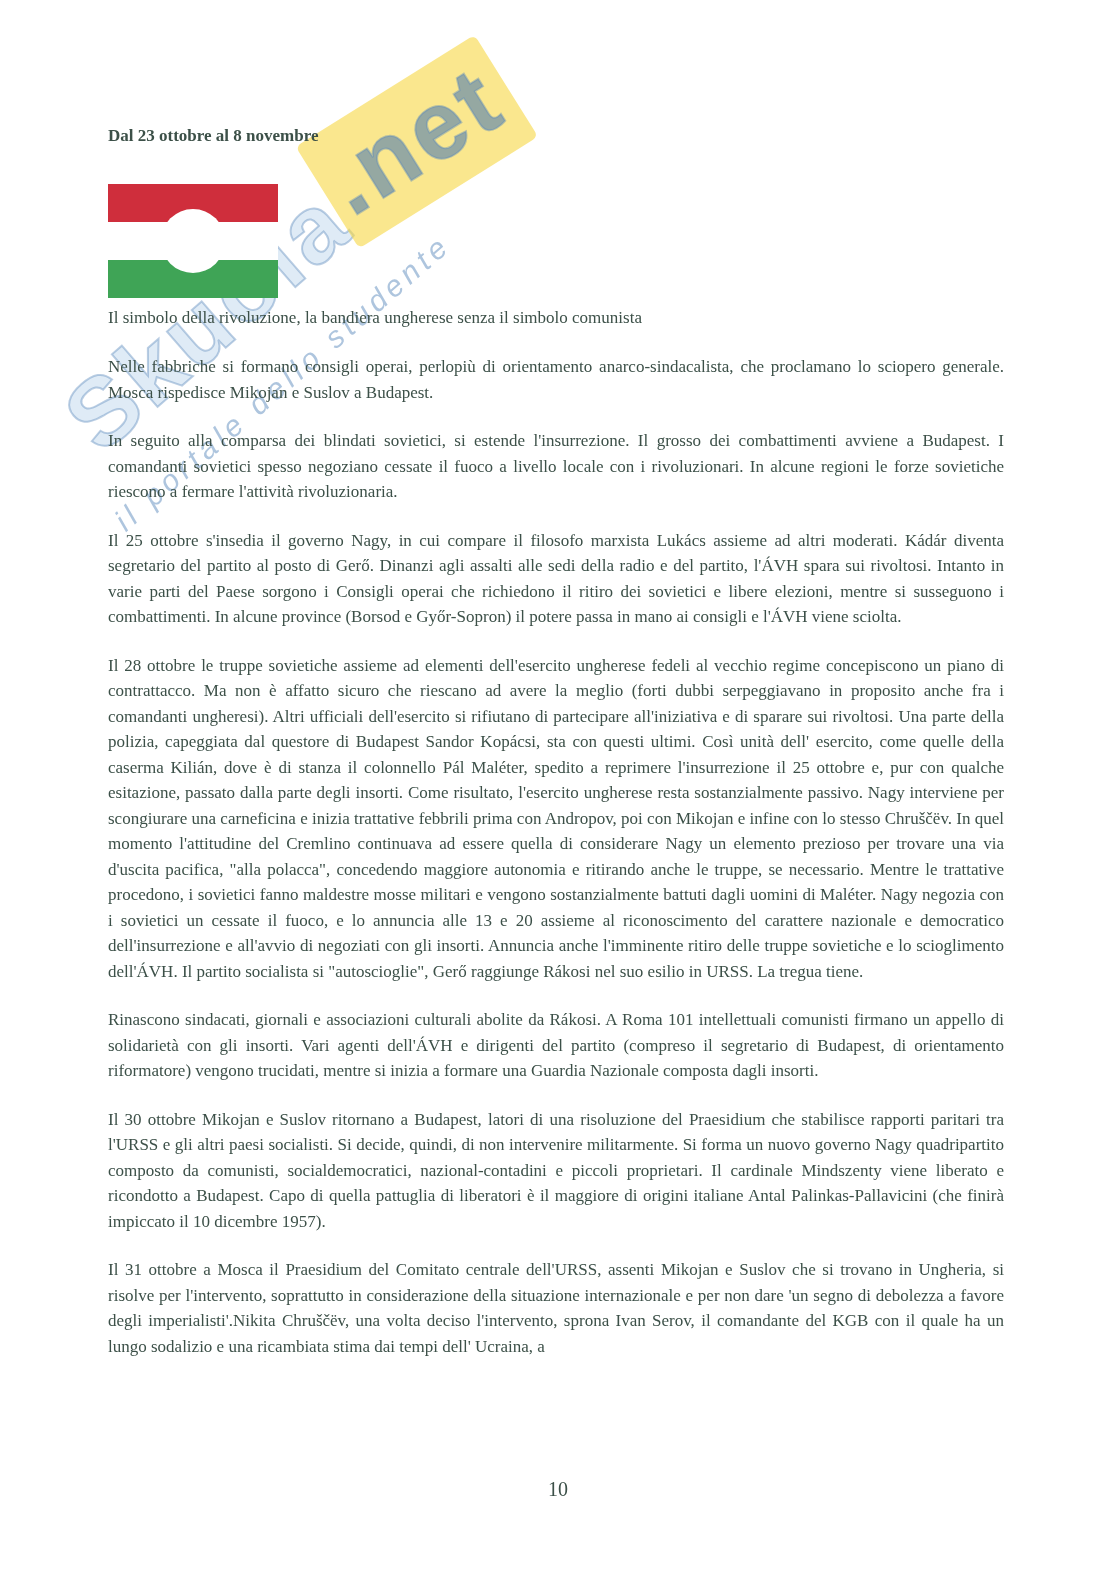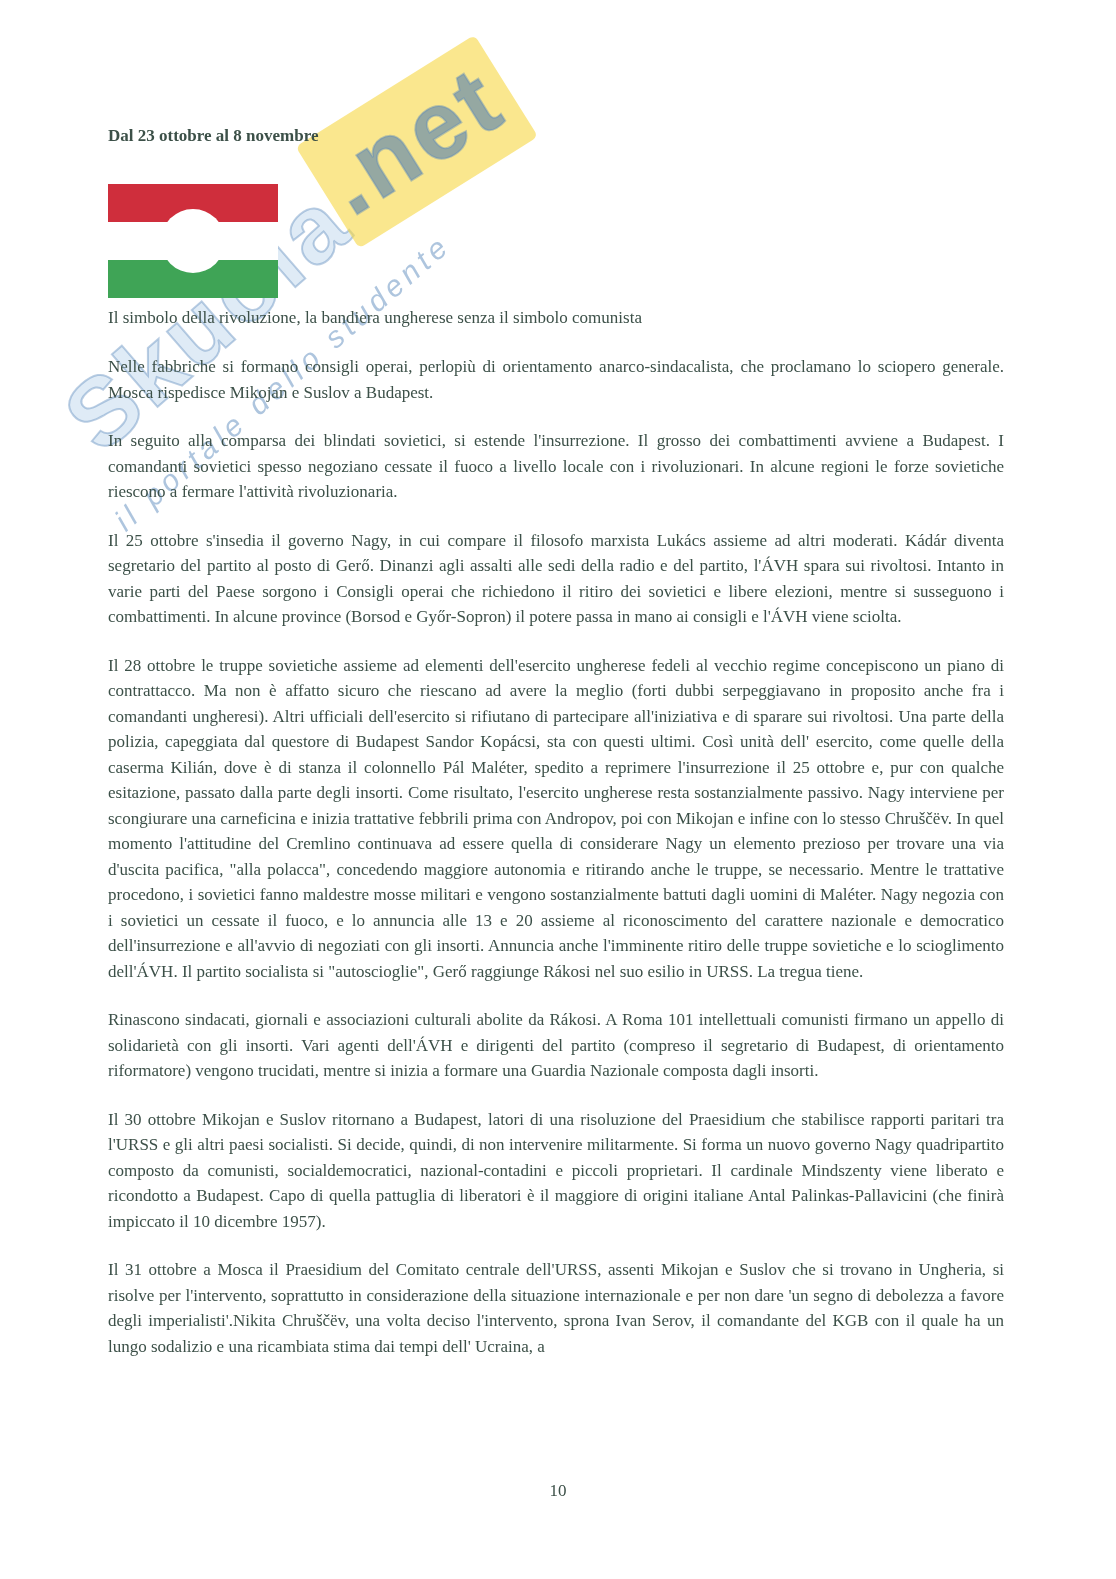--- a/index.html
+++ b/index.html
@@ -92,21 +92,21 @@
     font-size: 17px;
     line-height: 25.5px;
     text-align: justify;
     margin: 0 0 23px 0;
   }
   .page-number {
     position: absolute;
     left: 0; right: 0;
     bottom: 78px;
     text-align: center;
-    font-size: 17px;
+    font-size: 20px;
     z-index: 2;
   }
 </style>
 </head>
 <body>
 
 <div class="page">
 
   <div class="watermark">
     <div class="wm-main"><span>Skuola</span><span class="wm-net">.net</span></div>

